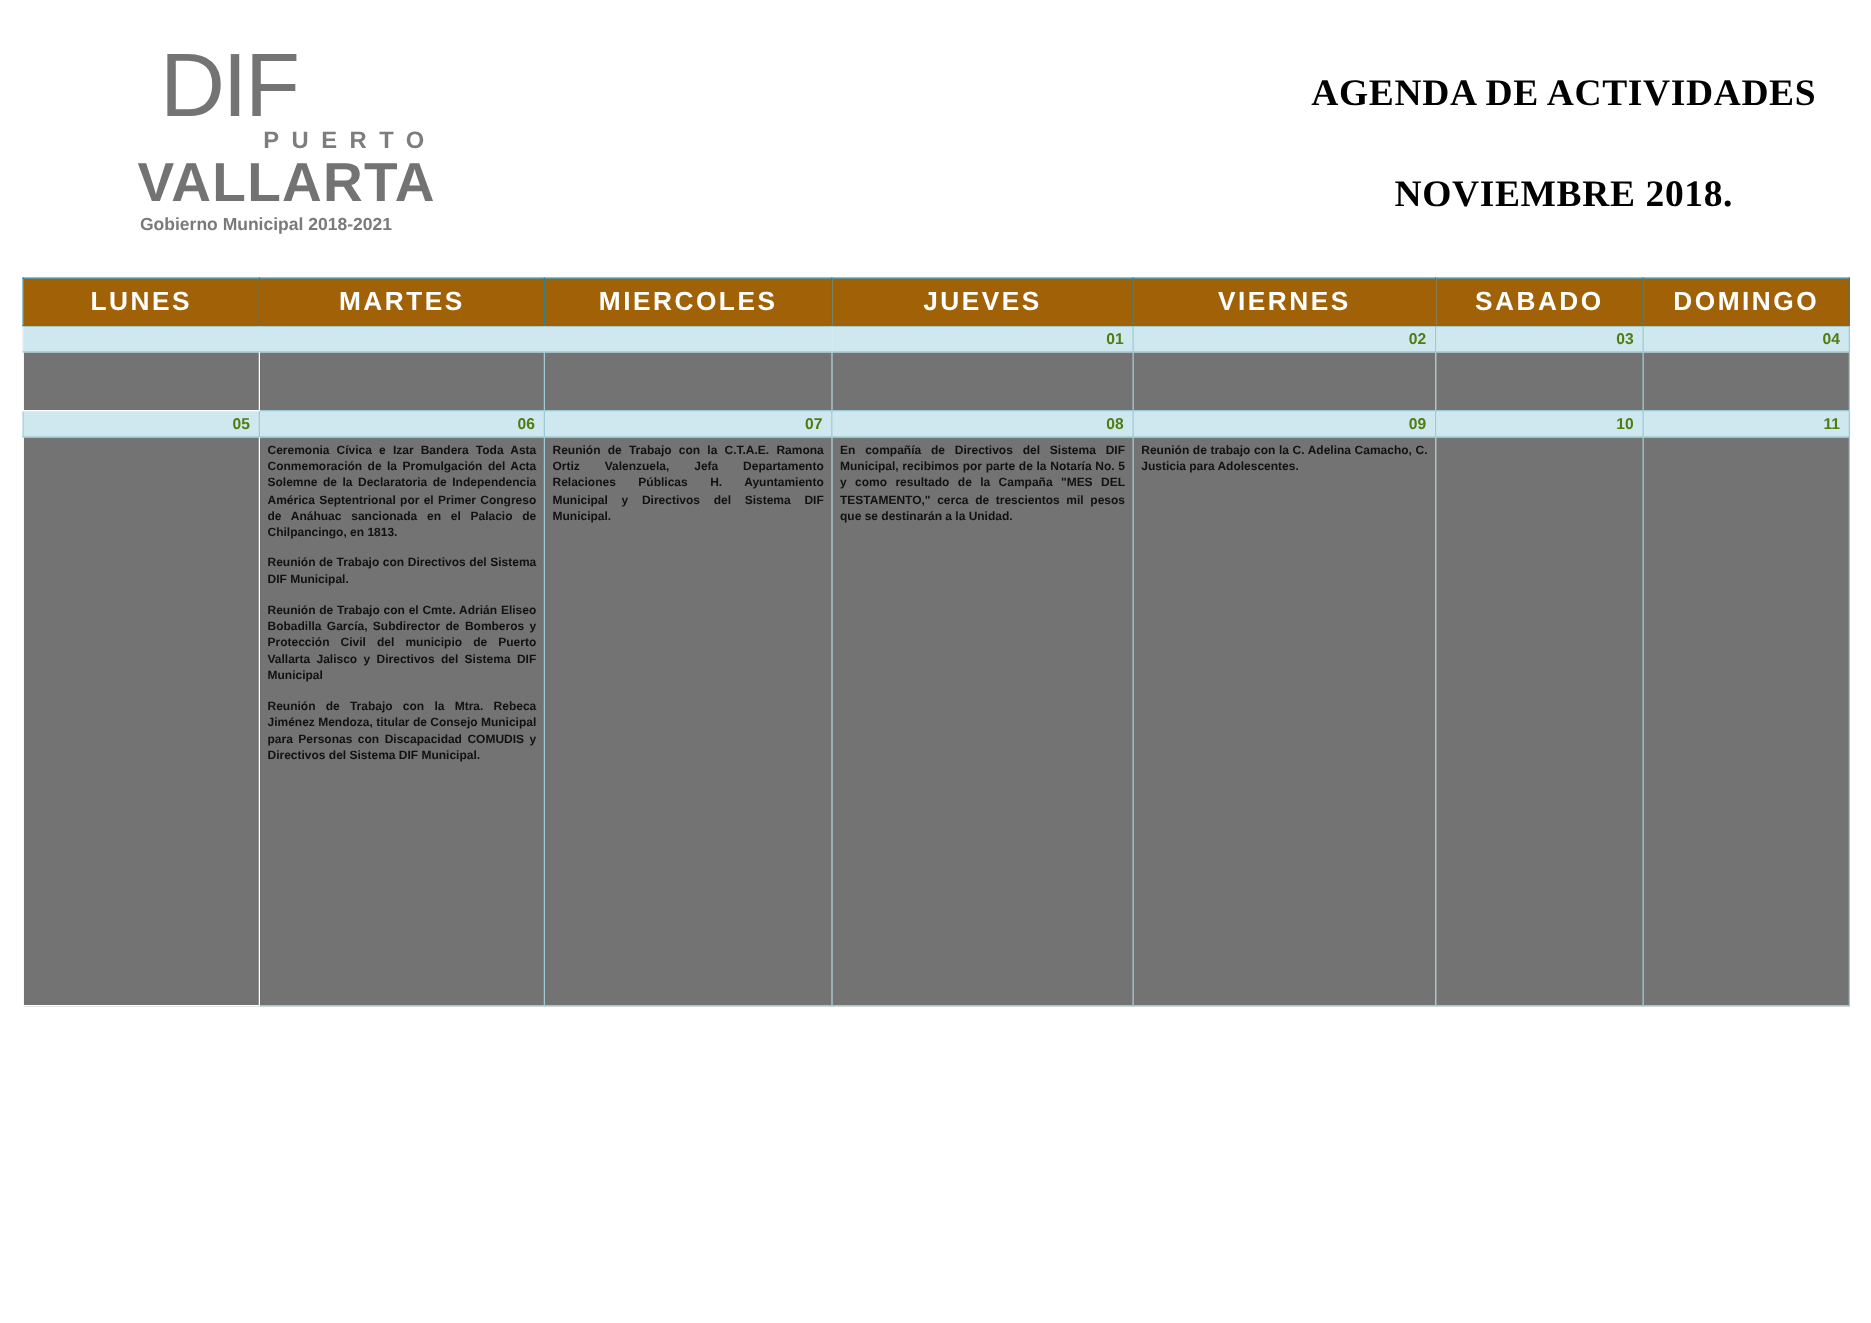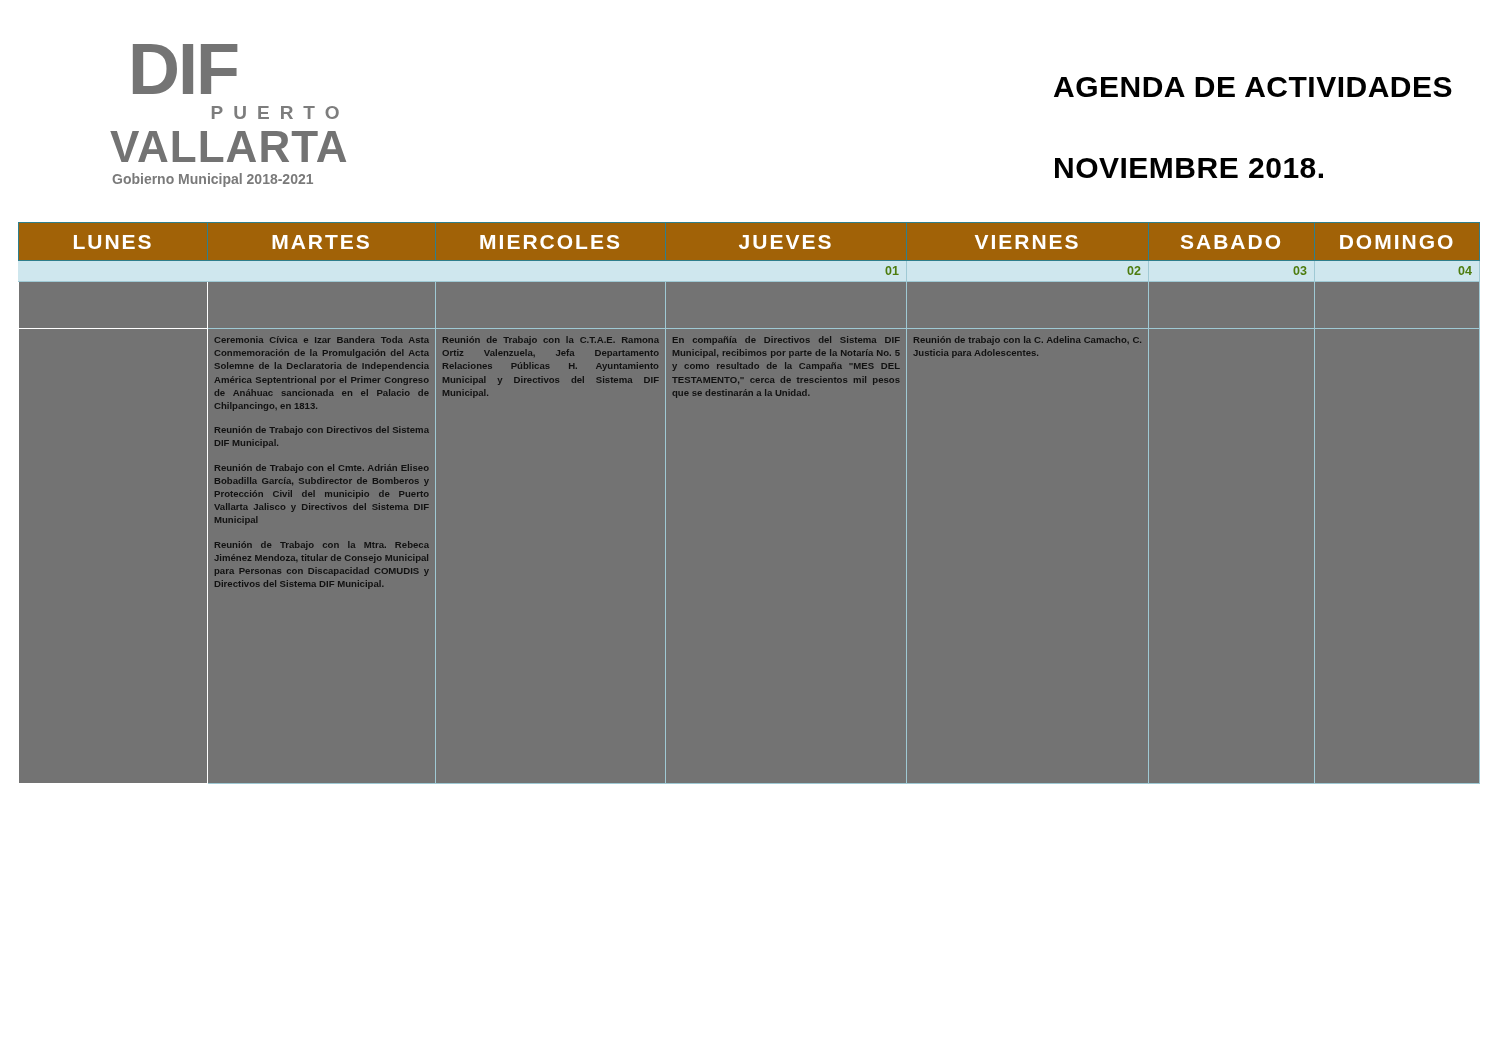--- a/index.html
+++ b/index.html
@@ -33,21 +33,21 @@
   .logo {
     position: absolute;
     left: 92px;
     top: 38px;
     width: 320px;
     text-align: center;
     color: #6b6b6b;
   }
   .logo-dif {
     font-family: "Liberation Sans", sans-serif;
-    font-weight: bold;
+    font-weight: normal;
     font-size: 72px;
     line-height: 62px;
     letter-spacing: -2px;
     color: #747474;
     text-align: left;
     padding-left: 18px;
   }
   .logo-puerto {
     font-size: 19px;
     font-weight: bold;
@@ -72,22 +72,23 @@
     color: #7a7a7a;
     letter-spacing: 0px;
     margin-top: 1px;
     text-align: left;
     padding-left: 2px;
   }
 
   .title-block {
     position: absolute;
     right: 26px;
-    top: 70px;
-    text-align: left;
+    top: 58px;
+    text-align: center;
+    font-family: Liberation Serif, serif;
   }
   .title-main {
     font-size: 30px;
     font-weight: bold;
     letter-spacing: 0.5px;
     color: #000000;
   }
   .title-sub {
     font-size: 30px;
     font-weight: bold;
@@ -227,20 +228,29 @@
       <tr class="row-short">
         <td class="bodycell blank"></td>
         <td class="bodycell openrow"></td>
         <td class="bodycell openrow"></td>
         <td class="bodycell openrow"></td>
         <td class="bodycell openrow"></td>
         <td class="bodycell openrow"></td>
         <td class="bodycell openrow"></td>
       </tr>
 
+      <tr>
+        <td class="datecell">05</td>
+        <td class="datecell">06</td>
+        <td class="datecell">07</td>
+        <td class="datecell">08</td>
+        <td class="datecell">09</td>
+        <td class="datecell">10</td>
+        <td class="datecell">11</td>
+      </tr>
 
       <tr class="row-tall">
         <td class="bodycell blank"></td>
         <td class="bodycell">
           <p class="para">Ceremonia Cívica e Izar Bandera Toda Asta Conmemoración de la Promulgación del Acta Solemne de la Declaratoria de Independencia América Septentrional por el Primer Congreso de Anáhuac sancionada en el Palacio de Chilpancingo, en 1813.</p>
           <p class="para">Reunión de Trabajo con Directivos del Sistema DIF Municipal.</p>
           <p class="para">Reunión de Trabajo con  el Cmte. Adrián Eliseo Bobadilla García, Subdirector de Bomberos y Protección Civil del municipio de Puerto Vallarta Jalisco y Directivos del Sistema DIF Municipal</p>
           <p class="para">Reunión de Trabajo con la Mtra. Rebeca Jiménez Mendoza, titular de Consejo Municipal para Personas con Discapacidad COMUDIS y Directivos del Sistema DIF Municipal.</p>
         </td>
         <td class="bodycell">

